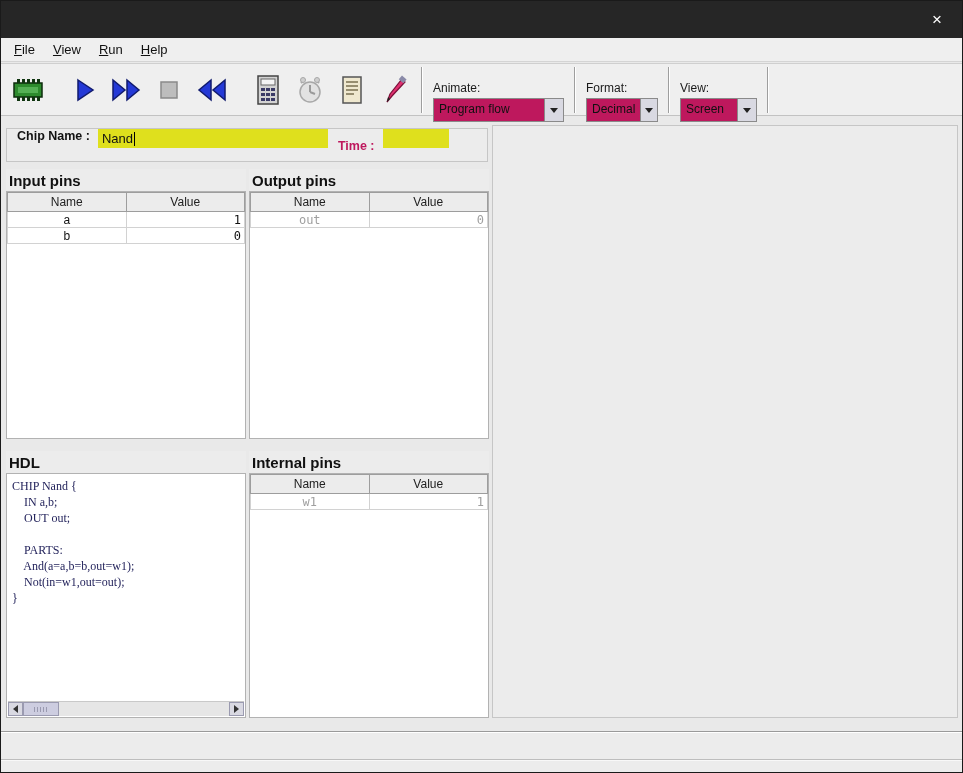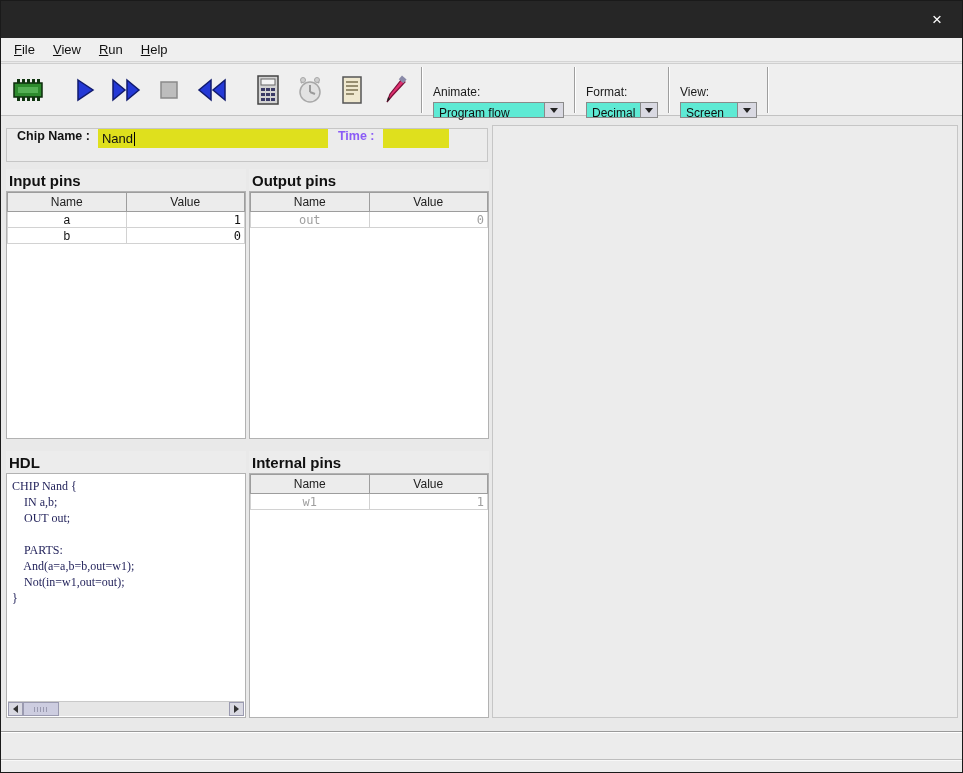--- a/index.html
+++ b/index.html
@@ -61,21 +61,21 @@
   }
   .slider-ticks { position:absolute; left:2px; right:2px; top:13px; height:5px;
     display:flex; justify-content:space-between; }
   .slider-ticks i { width:1px; height:5px; background:#8f8f8f; }
   .slider-labels { display:flex; justify-content:space-between; margin-top:3px; }
   .slider-labels span { font-size:12px; font-weight:bold; color:#222; }
   
   .combo-group { margin:0 4px; display:flex; flex-direction:column; }
   .combo-label { font-size:12px; color:#1a1a1a; margin-bottom:3px;margin-top:24px; }
   .combo {
-    display:flex; height:16px; background:#5eead4; border:1px solid #8a8a8a; cursor:pointer;
+    display:flex; height:24px; background:#be185d; border:1px solid #8a8a8a; cursor:pointer;
   }
   .combo .cval {
     font-size:12px; color:#111; padding:3px 5px 0 5px; white-space:nowrap; flex:1;
   }
   .combo .cbtn {
     width:19px; background:#d9d9e2; border-left:1px solid #8a8a8a;
     display:flex; align-items:center; justify-content:center;
   }
   .combo .cbtn i {
     width:0; height:0; border-left:4px solid transparent; border-right:4px solid transparent;
@@ -84,21 +84,21 @@
   .combo.w-animate { width:131px; }
   .combo.w-format { width:72px; }
   .combo.w-view   { width:77px; }
   
   .chip-header {
     position:absolute; left:5px; top:127px; width:482px; height:34px;
     background:#ececec; border:1px solid #c6c6c6;
     display:flex; align-items:flex-start;
   }
   .chip-header .lbl { font-size:12.5px; font-weight:bold; color:#111; margin-left:10px; }
-  .chip-header .lbl.dim { color:#8b5cf6; }
+  .chip-header .lbl.dim { color:#be185d;margin-top:10px; }
   .field-yellow {
     background:#dfe01d; height:19px; display:flex; align-items:center;
     padding:0 4px; font-size:13px; color:#111;
   }
   .chip-name-field { width:230px; margin-left:8px; }
   .time-field { width:66px; margin-left:8px; }
   .caret { display:inline-block; width:1px; height:14px; background:#000; margin-left:1px; }
   
   .panel { position:absolute; background:#ececec; }
   .panel-title { font-size:15px; font-weight:bold; color:#111; padding:3px 3px 4px 3px; }

